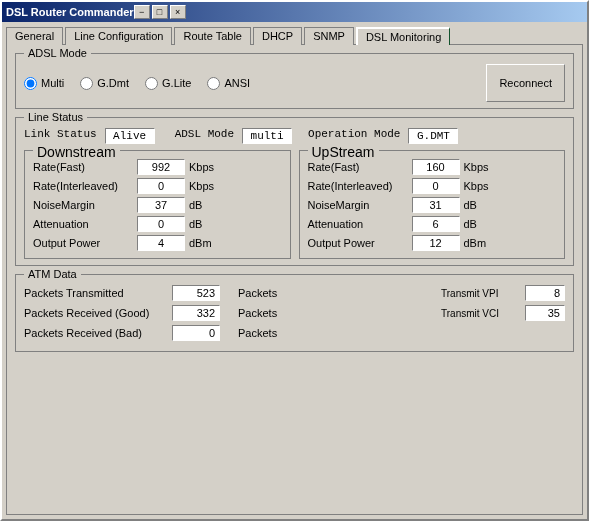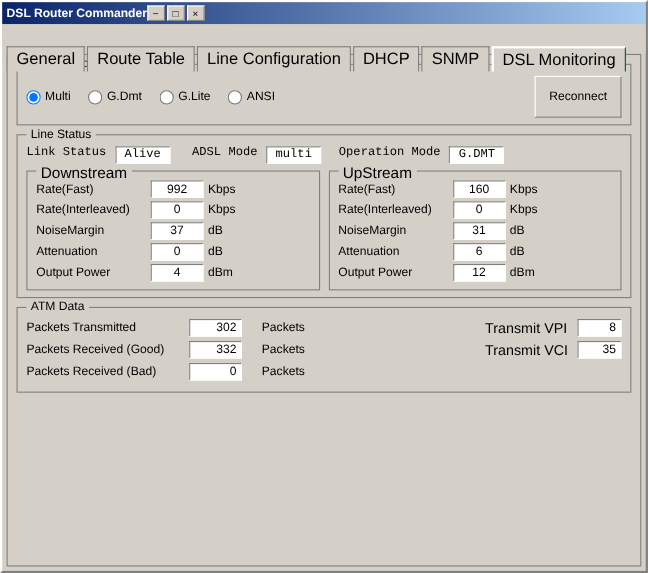--- a/index.html
+++ b/index.html
@@ -65,23 +65,23 @@
       background: #d4d0c8;
       flex-shrink: 0;
     }
     .tab {
       padding: 2px 8px;
       border: 1px solid #808080;
       border-bottom: none;
       background: #d4d0c8;
       cursor: pointer;
       margin-right: 2px;
-      font-size: 15px;
+      font-size: 11px;
       position: relative;
-      top: 16px;
+      top: 1px;
       z-index: 1;
     }
     .tab.active {
       background: #d4d0c8;
       border-top: 2px solid #ffffff;
       border-left: 2px solid #ffffff;
       border-right: 1px solid #14532d;
       font-weight: normal;
       z-index: 2;
     }
@@ -239,21 +239,21 @@
       gap: 4px;
       margin-left: 16px;
     }
     .atm-right-row {
       display: flex;
       align-items: center;
       gap: 4px;
     }
     .atm-right-label {
       width: 80px;
-      font-size: 13px;
+      font-size: 10px;
     }
     .atm-right-value {
       border: 1px solid;
       border-top-color: #808080;
       border-left-color: #808080;
       border-right-color: #ffffff;
       border-bottom-color: #ffffff;
       background: white;
       padding: 1px 4px;
       width: 40px;
@@ -294,22 +294,22 @@
     <span class="title-bar-title">DSL Router Commander</span>
     <div class="title-bar-controls">
       <div class="title-btn">−</div>
       <div class="title-btn">□</div>
       <div class="title-btn">×</div>
     </div>
   </div>
 
   <div class="tabs-bar">
     <div class="tab">General</div>
+    <div class="tab">Line Configuration</div>
     <div class="tab">Route Table</div>
-    <div class="tab">Line Configuration</div>
     <div class="tab">DHCP</div>
     <div class="tab">SNMP</div>
     <div class="tab active">DSL Monitoring</div>
   </div>
 
   <div class="tab-content">
 
     <div class="group-box">
       <span class="group-box-legend">ADSL Mode</span>
       <div class="group-box-content">
@@ -413,21 +413,21 @@
         </div>
       </div>
     </div>
 
     <div class="group-box">
       <span class="group-box-legend">ATM Data</span>
       <div class="group-box-content atm-body">
         <div class="atm-left">
           <div class="atm-row">
             <span class="atm-label">Packets Transmitted</span>
-            <span class="atm-value">302</span>
+            <span class="atm-value">523</span>
             <span class="atm-unit">Packets</span>
           </div>
           <div class="atm-row">
             <span class="atm-label">Packets Received (Good)</span>
             <span class="atm-value">332</span>
             <span class="atm-unit">Packets</span>
           </div>
           <div class="atm-row">
             <span class="atm-label">Packets Received (Bad)</span>
             <span class="atm-value">0</span>

